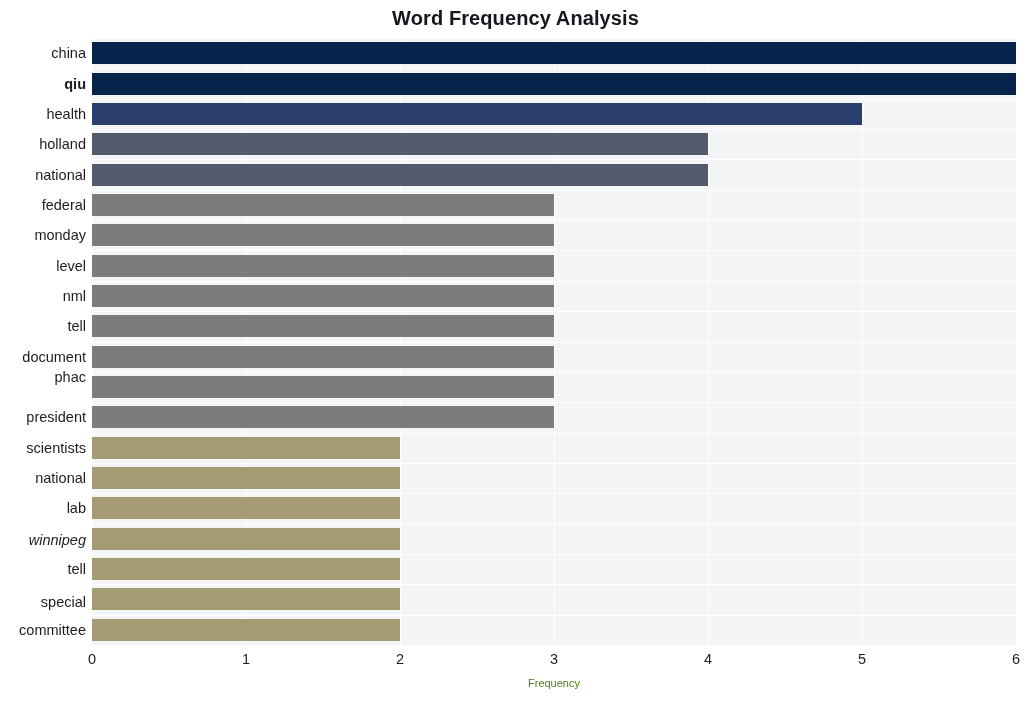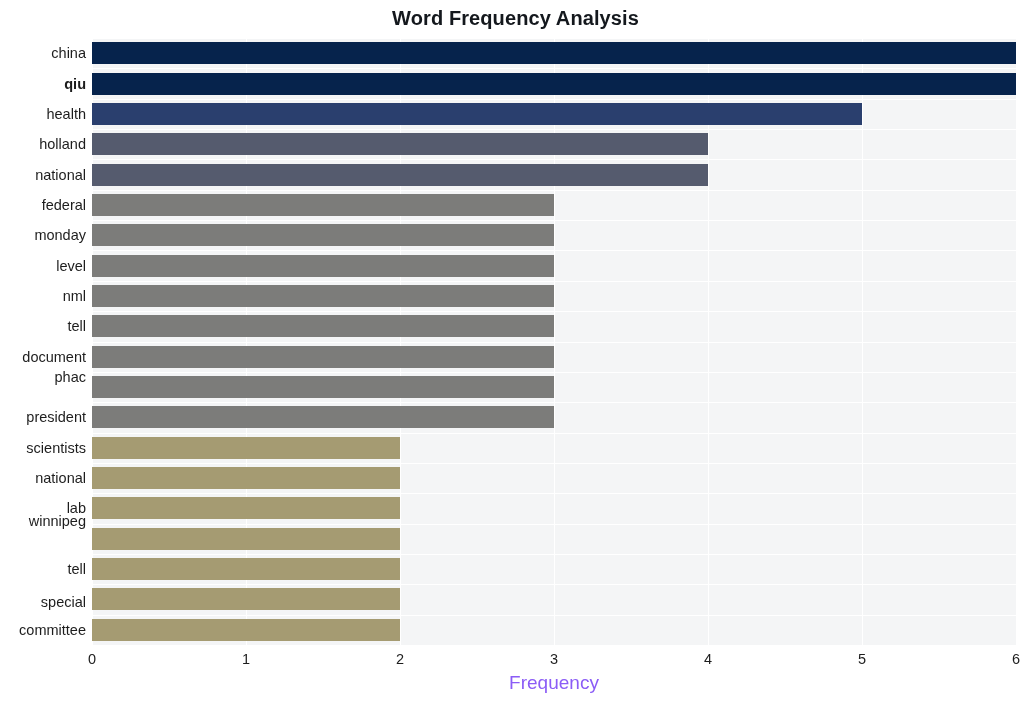--- a/index.html
+++ b/index.html
@@ -104,22 +104,22 @@
     color: #1d1d1d;
     line-height: 18px;
   }
 
   #x-axis-label {
     position: absolute;
     left: 92px;
     top: 674px;
     width: 924px;
     text-align: center;
-    font-size: 19px;
-    color: #8b5cf6;
+    font-size: 11px;
+    color: #4d7c0f;
     line-height: 18px;
   }
 </style>
 </head>
 <body>
 
 <div id="figure">
 
   <div id="chart-title">Word Frequency Analysis</div>
 
@@ -133,21 +133,21 @@
       <div class="ytick" style="top: 189.275px;">monday</div>
       <div class="ytick" style="top: 219.625px;">level</div>
       <div class="ytick" style="top: 249.975px;">nml</div>
       <div class="ytick" style="top: 280.325px;">tell</div>
       <div class="ytick" style="top: 310.675px;">document</div>
       <div class="ytick" style="top: 331px;">phac</div>
       <div class="ytick" style="top: 371.375px;">president</div>
       <div class="ytick" style="top: 401.725px;">scientists</div>
       <div class="ytick" style="top: 432.075px;">national</div>
       <div class="ytick" style="top: 462.425px;">lab</div>
-      <div class="ytick" style="top: 475px;">winnipeg</div>
+      <div class="ytick" style="top: 494px; font-style: italic;">winnipeg</div>
       <div class="ytick" style="top: 523.125px;">tell</div>
       <div class="ytick" style="top: 556px;">special</div>
       <div class="ytick" style="top: 583.825px;">committee</div>
     </div>
 
   <div id="plot-area">
       <div class="gridline-v" style="left: 0px;"></div>
       <div class="gridline-v" style="left: 154px;"></div>
       <div class="gridline-v" style="left: 308px;"></div>
       <div class="gridline-v" style="left: 462px;"></div>

